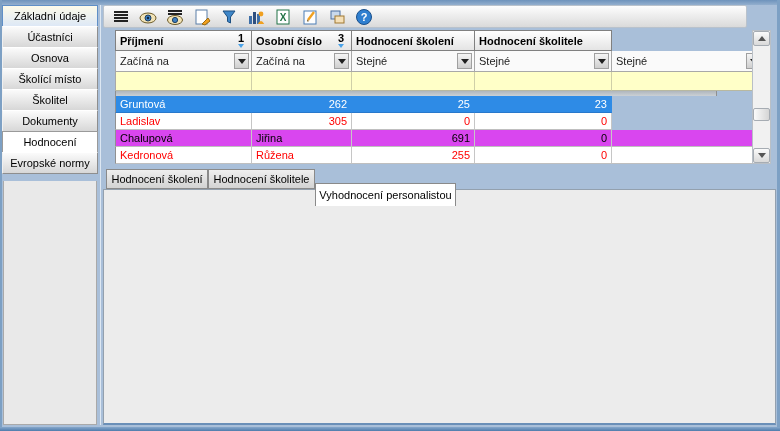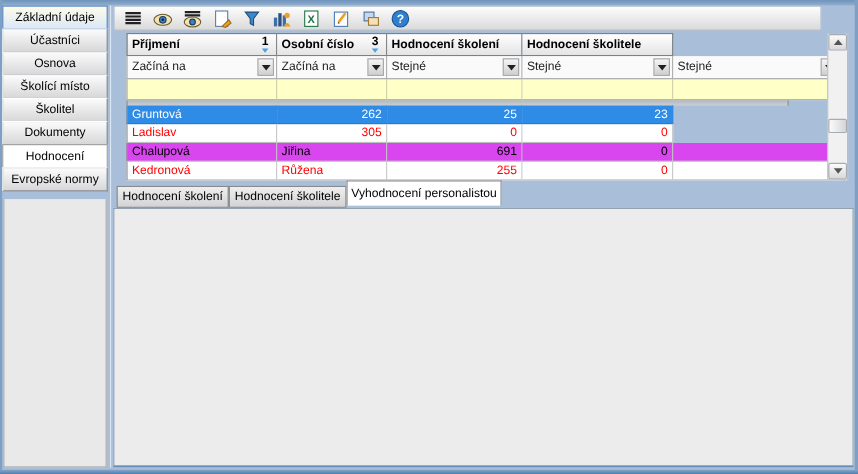--- a/index.html
+++ b/index.html
@@ -94,21 +94,21 @@
   .sb-dn .a{width:0;height:0;border-left:4px solid transparent;border-right:4px solid transparent;border-top:5px solid #555;}
   .sb-thumb{background:linear-gradient(90deg,#FBFBFB,#D5D5D5);border:1px solid #A6ACB3;border-radius:2px;cursor:grab;display:flex;align-items:center;justify-content:center;}
   .grip{width:8px;height:7px;background:repeating-linear-gradient(#9a9a9a 0 1px,transparent 1px 3px);}
 
   
   .tab{
     position:absolute;height:20px;top:169px;background:linear-gradient(#EFEFEF,#D3D3D3);
     border:1px solid #8A8A8A;display:flex;align-items:center;justify-content:center;
     font-size:11px;cursor:pointer;z-index:2;
   }
-  .tab.active{background:#FFFFFF;top:164px;height:23px;z-index:4;border-bottom:none;}
+  .tab.active{background:#FFFFFF;top:183px;height:23px;z-index:4;border-bottom:none;}
   .panel{
     position:absolute;left:103px;top:189px;width:673px;height:236px;
     background:#ECECEC;border:1px solid #93A0AE;border-bottom:2px solid #6A8FB8;z-index:3;
   }
   .slabel{position:absolute;font-size:11px;color:#000;}
   .sbox{
     position:absolute;width:42px;height:17px;background:#E7E7F2;border:1px solid #9C9CBE;
     display:flex;align-items:center;justify-content:flex-end;padding-right:3px;
     font-size:11px;color:#2323CC;
   }

